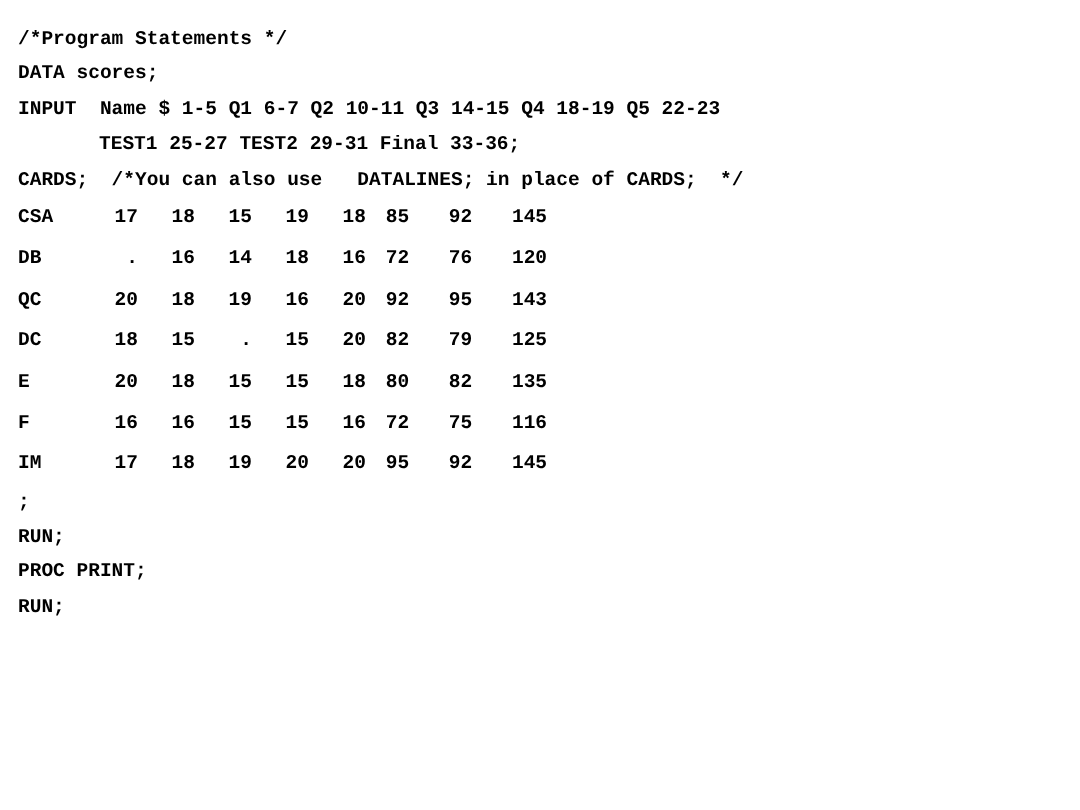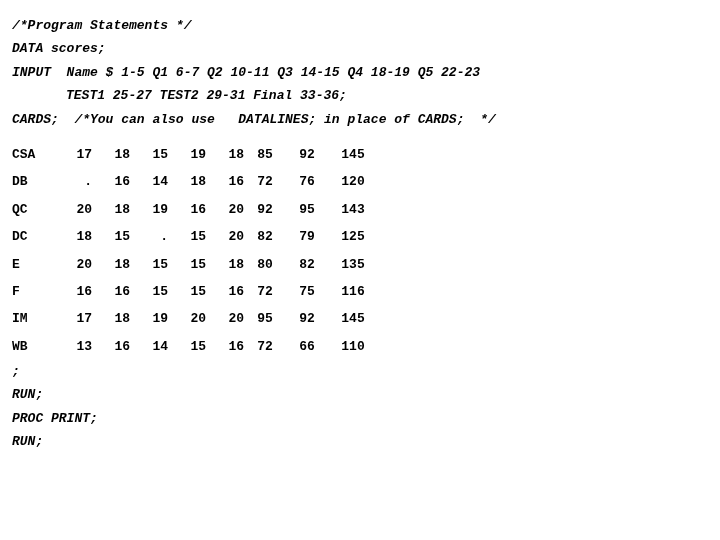--- a/index.html
+++ b/index.html
@@ -9,28 +9,27 @@
       color: #000;
       background: #fff;
       padding: 14px 12px;
       line-height: 1.8;
       margin: 0;
       width: 720px;
       box-sizing: border-box;
     }
     .line {
       white-space: pre;
-      font-style: italic;
     }
     .input-cont {
       padding-left: 54px;
     }
     table {
       border-collapse: collapse;
-      margin-top: 10px;
+      margin-top: 0;
     }
     td {
       padding: 2px 0;
       text-align: left;
       font-weight: bold;
     }
     .col-name { width: 42px; }
     .col-q { width: 38px; text-align: right; }
     .col-t { width: 42px; text-align: center; }
     .col-f { width: 50px; text-align: center; }
@@ -116,30 +115,19 @@
         <td class="col-name">IM</td>
         <td class="col-q">17</td>
         <td class="col-q">18</td>
         <td class="col-q">19</td>
         <td class="col-q">20</td>
         <td class="col-q">20</td>
         <td class="col-t">95</td>
         <td class="col-t">92</td>
         <td class="col-f">145</td>
       </tr>
-      <tr>
-        <td class="col-name">WB</td>
-        <td class="col-q">13</td>
-        <td class="col-q">16</td>
-        <td class="col-q">14</td>
-        <td class="col-q">15</td>
-        <td class="col-q">16</td>
-        <td class="col-t">72</td>
-        <td class="col-t">66</td>
-        <td class="col-f">110</td>
-      </tr>
     </tbody>
 </table>
 
 <div class="line">;</div>
 <div class="line">RUN;</div>
 <div class="line">PROC PRINT;</div>
 <div class="line">RUN;</div>
 
 </body></html>

